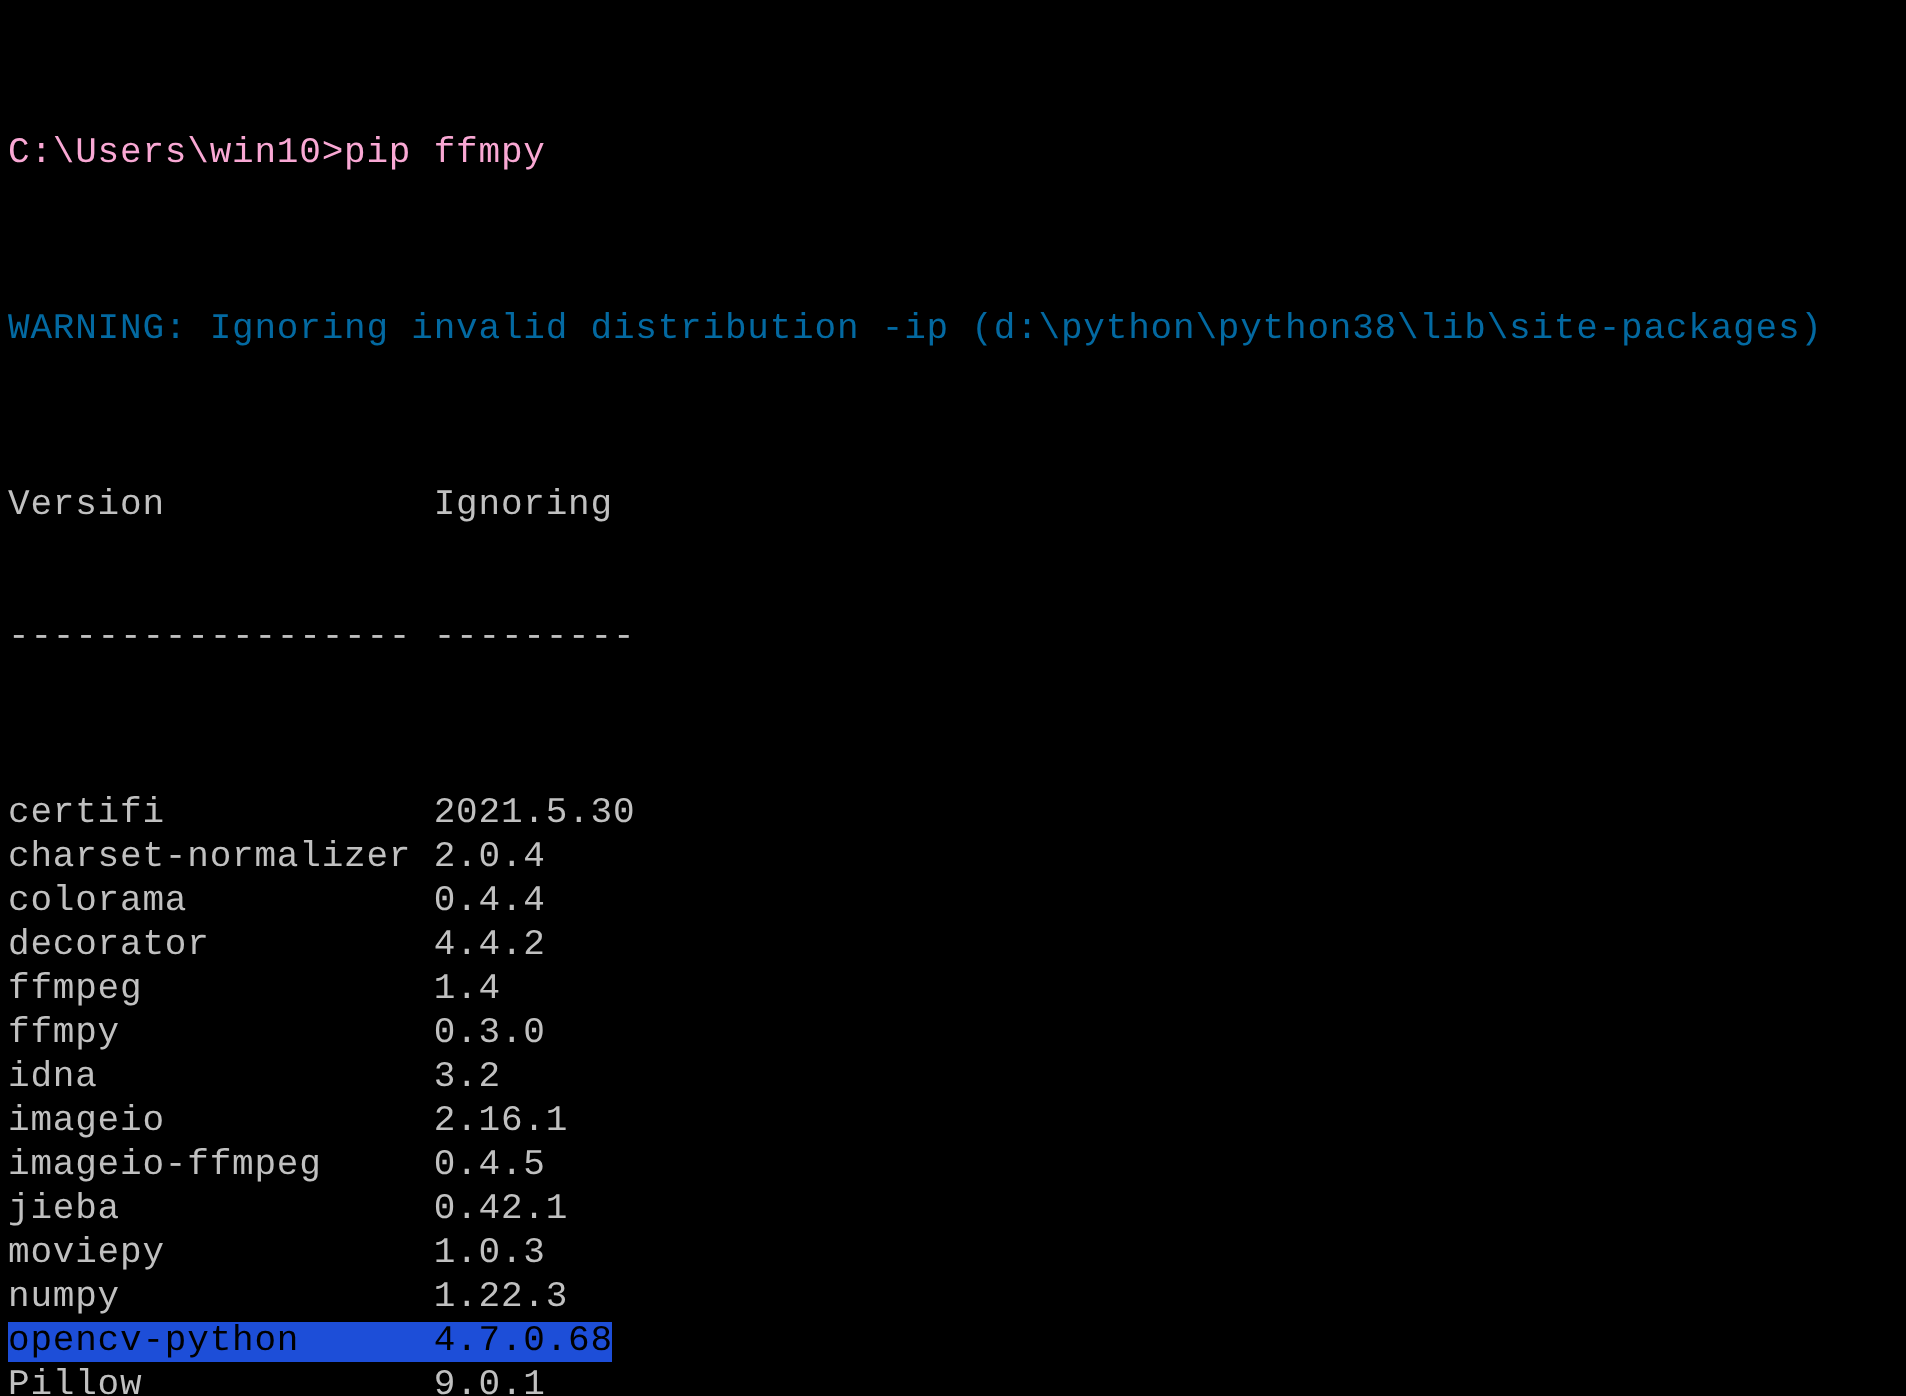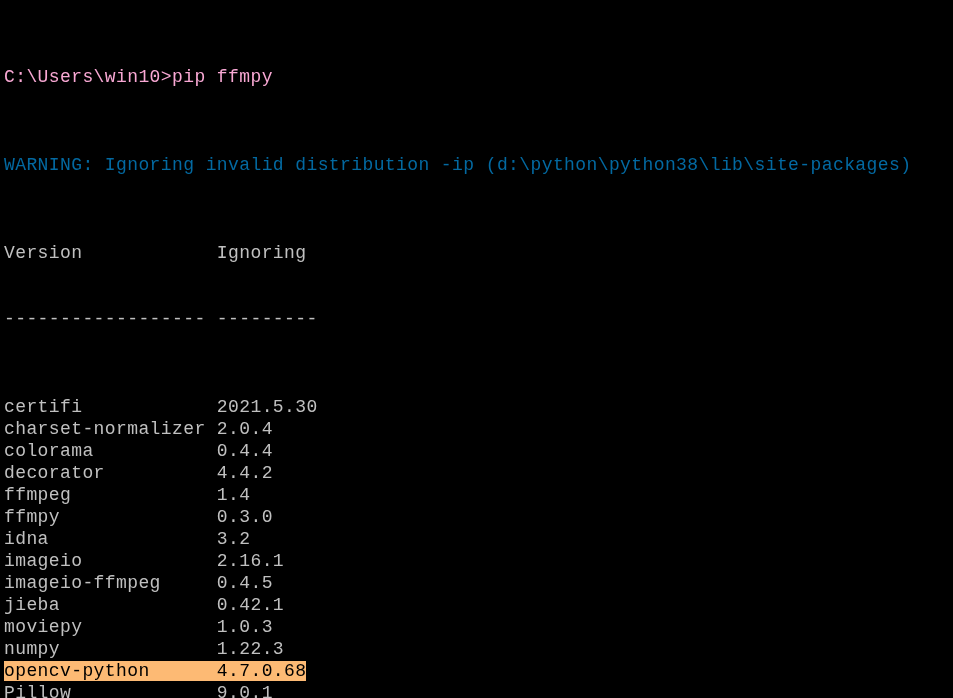--- a/index.html
+++ b/index.html
@@ -16,21 +16,21 @@
   .terminal {
     position:relative;
     padding:0 4px;
     white-space:pre;
     letter-spacing:0.4px;
   }
   .line { white-space:pre; }
   .prompt { color:#f9a8d4; }
   .warn   { color:#0369a1; }   
   .pkg    { color:#c0c0c0; }
-  .sel    { background:#fdba74; color:#000000; }
+  .sel    { background:#1d4ed8; color:#000000; }
   .dashrow{ color:#c0c0c0; }
 </style>
 </head>
 <body>
 
 <div class="terminal">
   
   <div class="line"><span class="prompt">C:\Users\win10&gt;</span><span class="prompt">pip ffmpy</span></div>
   
   <div class="line warn">WARNING: Ignoring invalid distribution -ip (d:\python\python38\lib\site-packages)</div>

